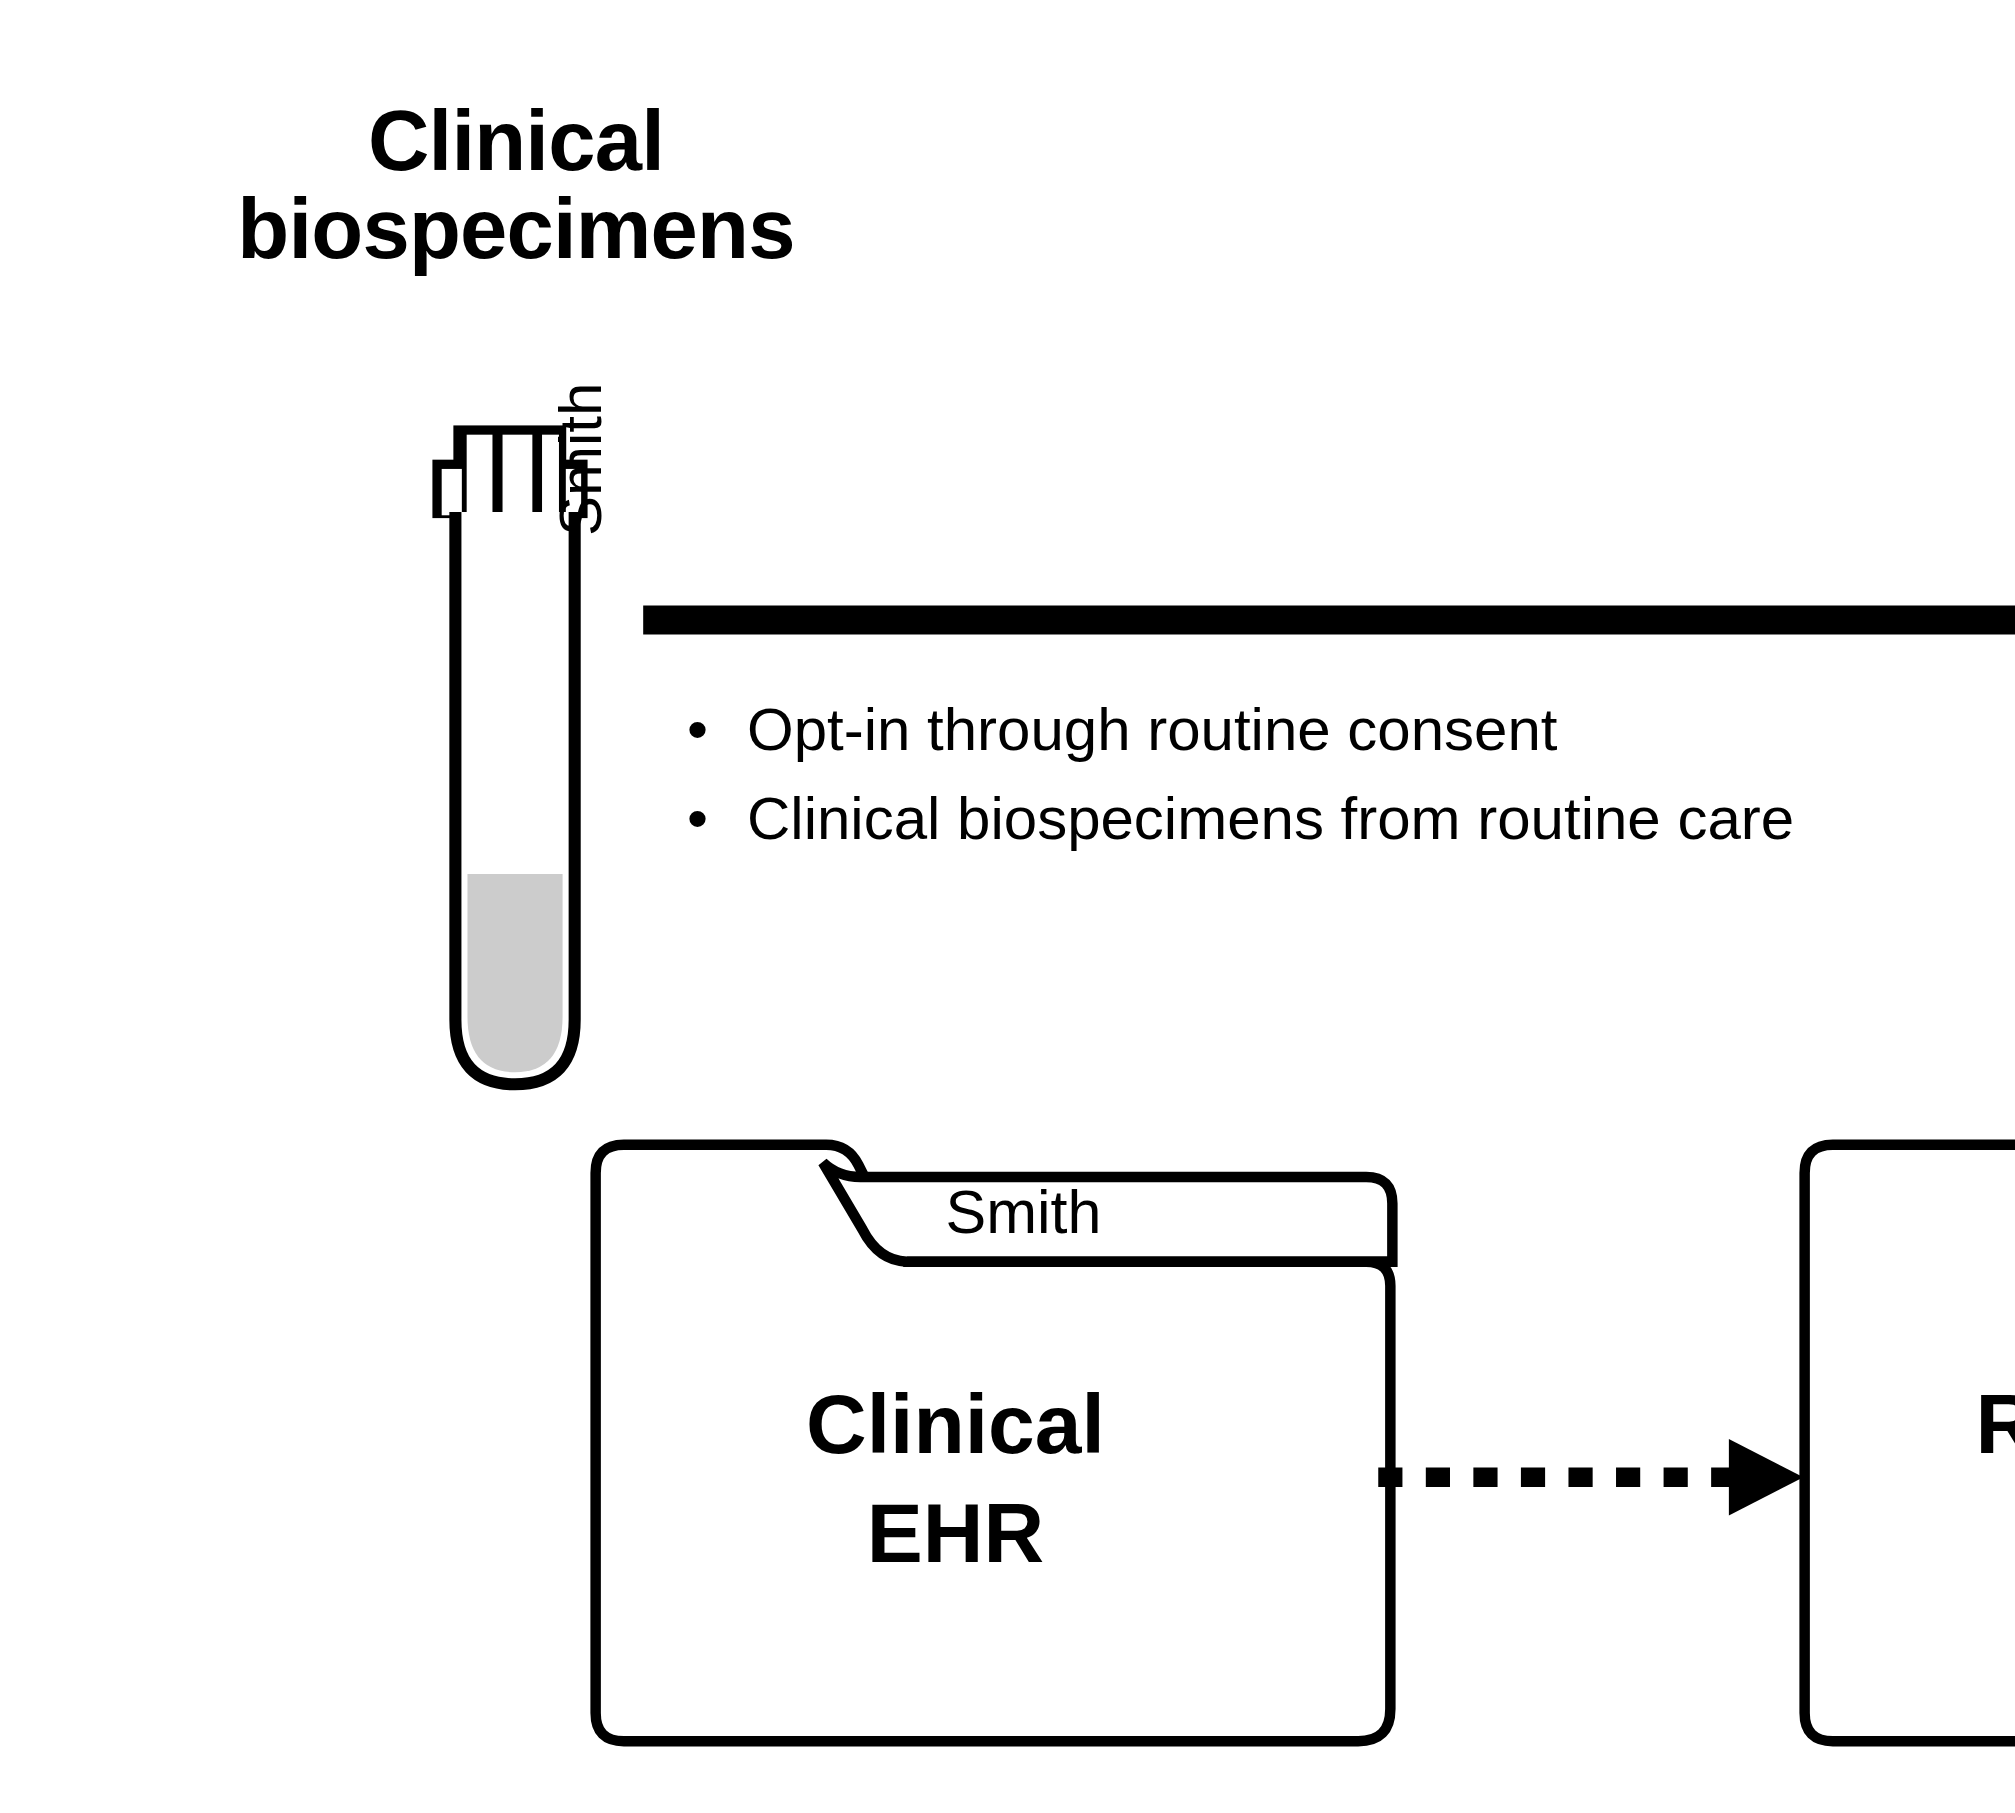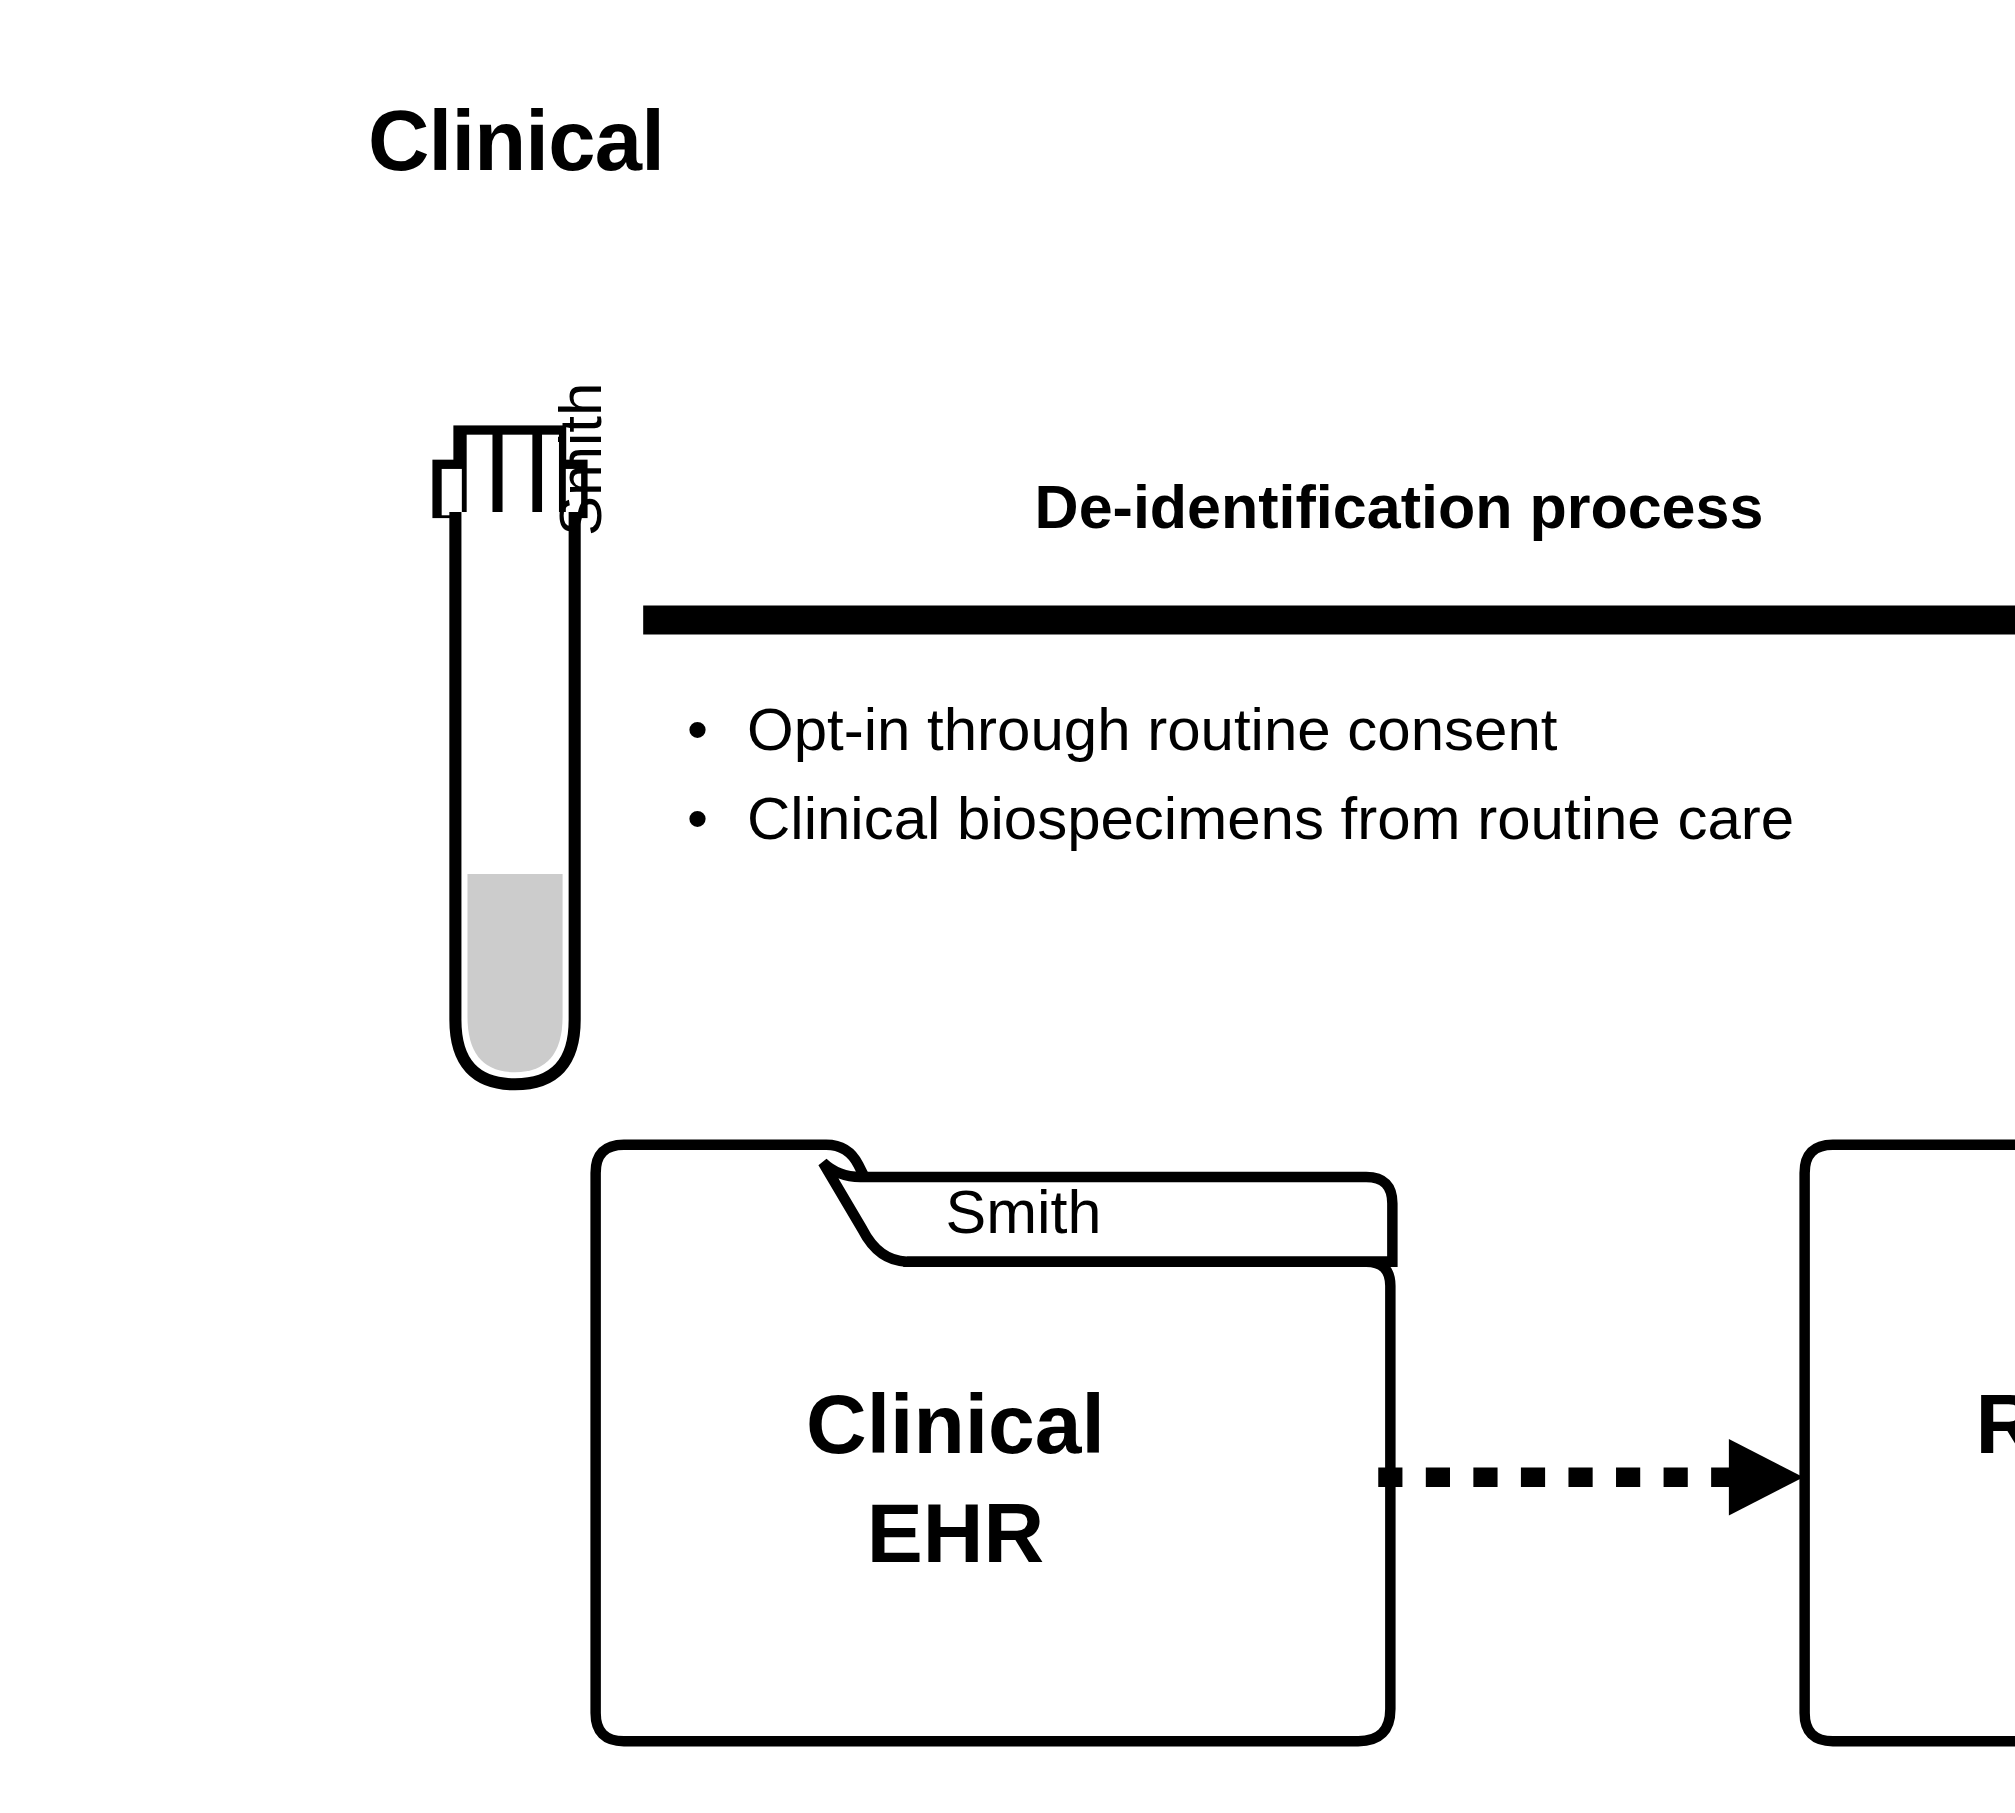--- a/index.html
+++ b/index.html
@@ -149,23 +149,22 @@
                L4548,4320 Q4478,4320 4478,4250 L4478,2910 Q4478,2840 4548,2840 Z" fill="#ffffff" stroke="#000000" stroke-width="26"></path>
       <path d="M5250,3130 Q5180,3128 5140,3050 L5042,2884
                Q5080,2920 5135,2920 L6390,2920
                Q6455,2920 6455,2986 L6455,3130 Z" fill="#ffffff" stroke="#000000" stroke-width="26"></path>
       <line x1="5250" y1="3130" x2="6455" y2="3130" stroke="#000000" stroke-width="26"></line>
     </g>
 
     <rect x="7831" y="3345" width="14" height="32" fill="#000000"></rect>
   </svg>
 
-  <div class="txt" id="title-clinical"><span>Clinical</span><br></div>
+  <div class="txt" id="title-clinical"><span>Clinical</span><br><span>biospecimens</span></div>
 
-  <div class="txt" id="process-label">De-identification process</div>
 
   <div id="bullet-list">
     <span class="bullet-row"><span class="bullet-dot">•</span><span>Opt-in through routine consent</span></span>
     <span class="bullet-row"><span class="bullet-dot">•</span><span>Clinical biospecimens from routine care</span></span>
   </div>
 
   <div class="tube-label" id="tube-label-left">Smith</div>
 
   <div class="folder-tab-label" id="folder-tab-label-left">Smith</div>
 

